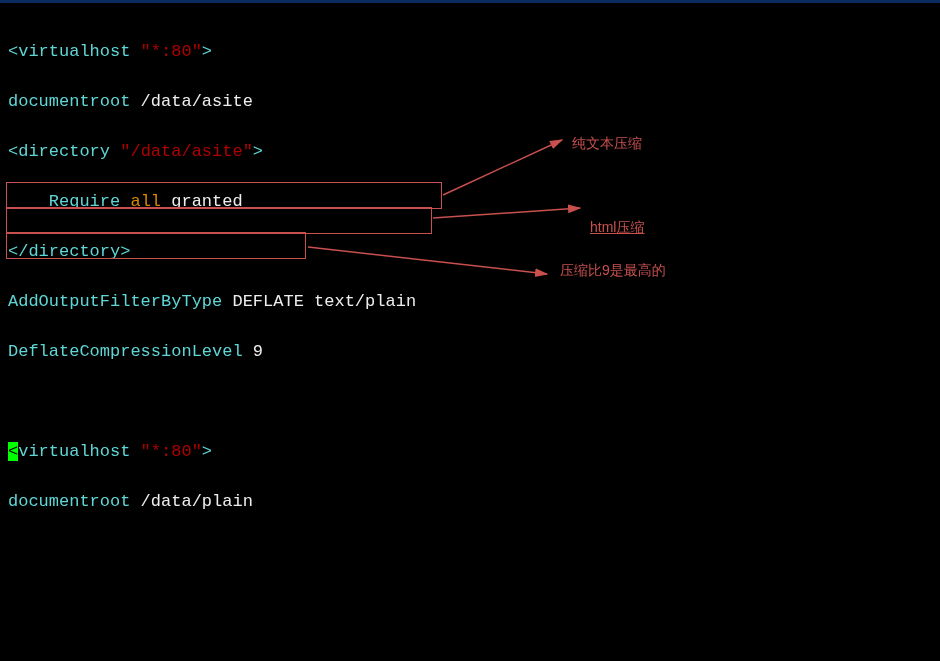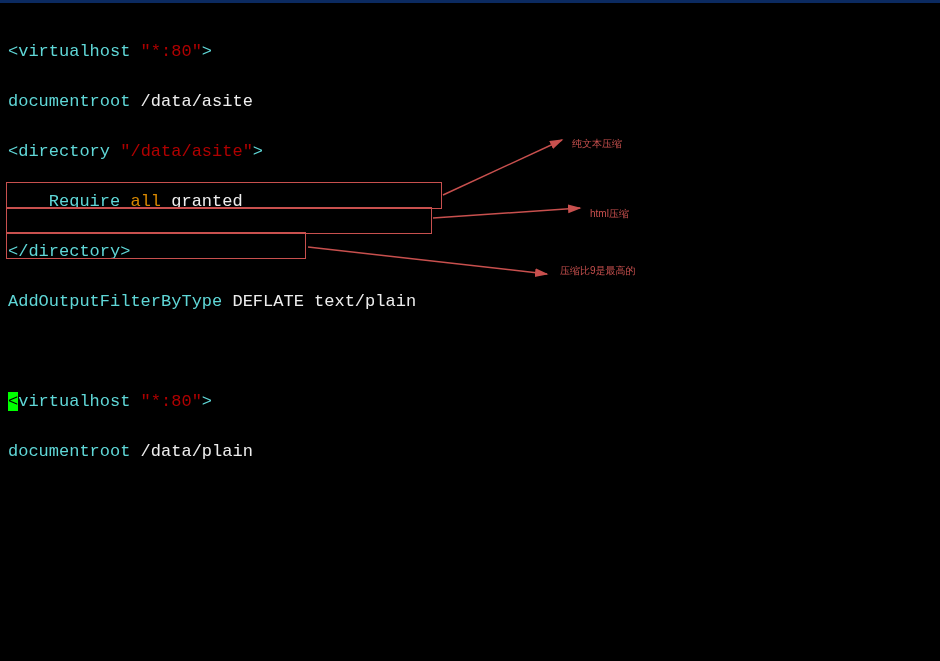--- a/index.html
+++ b/index.html
@@ -67,43 +67,44 @@
       border: 1px solid #c8504e;
       left: 6px;
       top: 232px;
       width: 300px;
       height: 27px;
       pointer-events: none;
     }
     .annotation {
       position: absolute;
       color: #c8504e;
-      font-size: 10px;
+      font-size: 14px;
       font-family: 'SimSun', 'Microsoft YaHei', sans-serif;
     }
     .ann1 { left: 572px; top: 131px; }
-    .ann2 { left: 590px; top: 201px; }
+    .ann2 { left: 590px; top: 215px; text-decoration: underline; }
     .ann3 { left: 560px; top: 258px; }
     svg.arrow {
       position: absolute;
       pointer-events: none;
     }
   </style>
 </head>
 <body>
 
 <div class="top-bar"></div>
 
 <div class="code-area">
 <span class="line"><span class="cyan">&lt;</span><span class="cyan">virtualhost</span><span class="darkred"> "*:80"</span><span class="cyan">&gt;</span></span>
 <span class="line"><span class="cyan">documentroot</span><span class="white"> /data/asite</span></span>
 <span class="line"><span class="cyan">&lt;</span><span class="cyan">directory</span><span class="darkred"> "/data/asite"</span><span class="cyan">&gt;</span></span>
 <span class="line"><span>    </span><span class="cyan">Require</span><span class="orange"> all</span><span class="white"> granted</span></span>
 <span class="line"><span class="cyan">&lt;/</span><span class="cyan">directory</span><span class="cyan">&gt;</span></span>
 <span class="line"><span class="cyan">AddOutputFilterByType</span><span class="white"> DEFLATE text/plain</span></span>
+<span class="line"><span class="cyan">DeflateCompressionLevel</span><span class="white"> 9</span></span>
 <span class="line"></span>
 <span class="line"><span class="cursor">&lt;</span><span class="cyan">virtualhost</span><span class="darkred"> "*:80"</span><span class="cyan">&gt;</span></span>
 <span class="line"><span class="cyan">documentroot</span><span class="white"> /data/plain</span></span>
 
 
 
 
 
 
 

